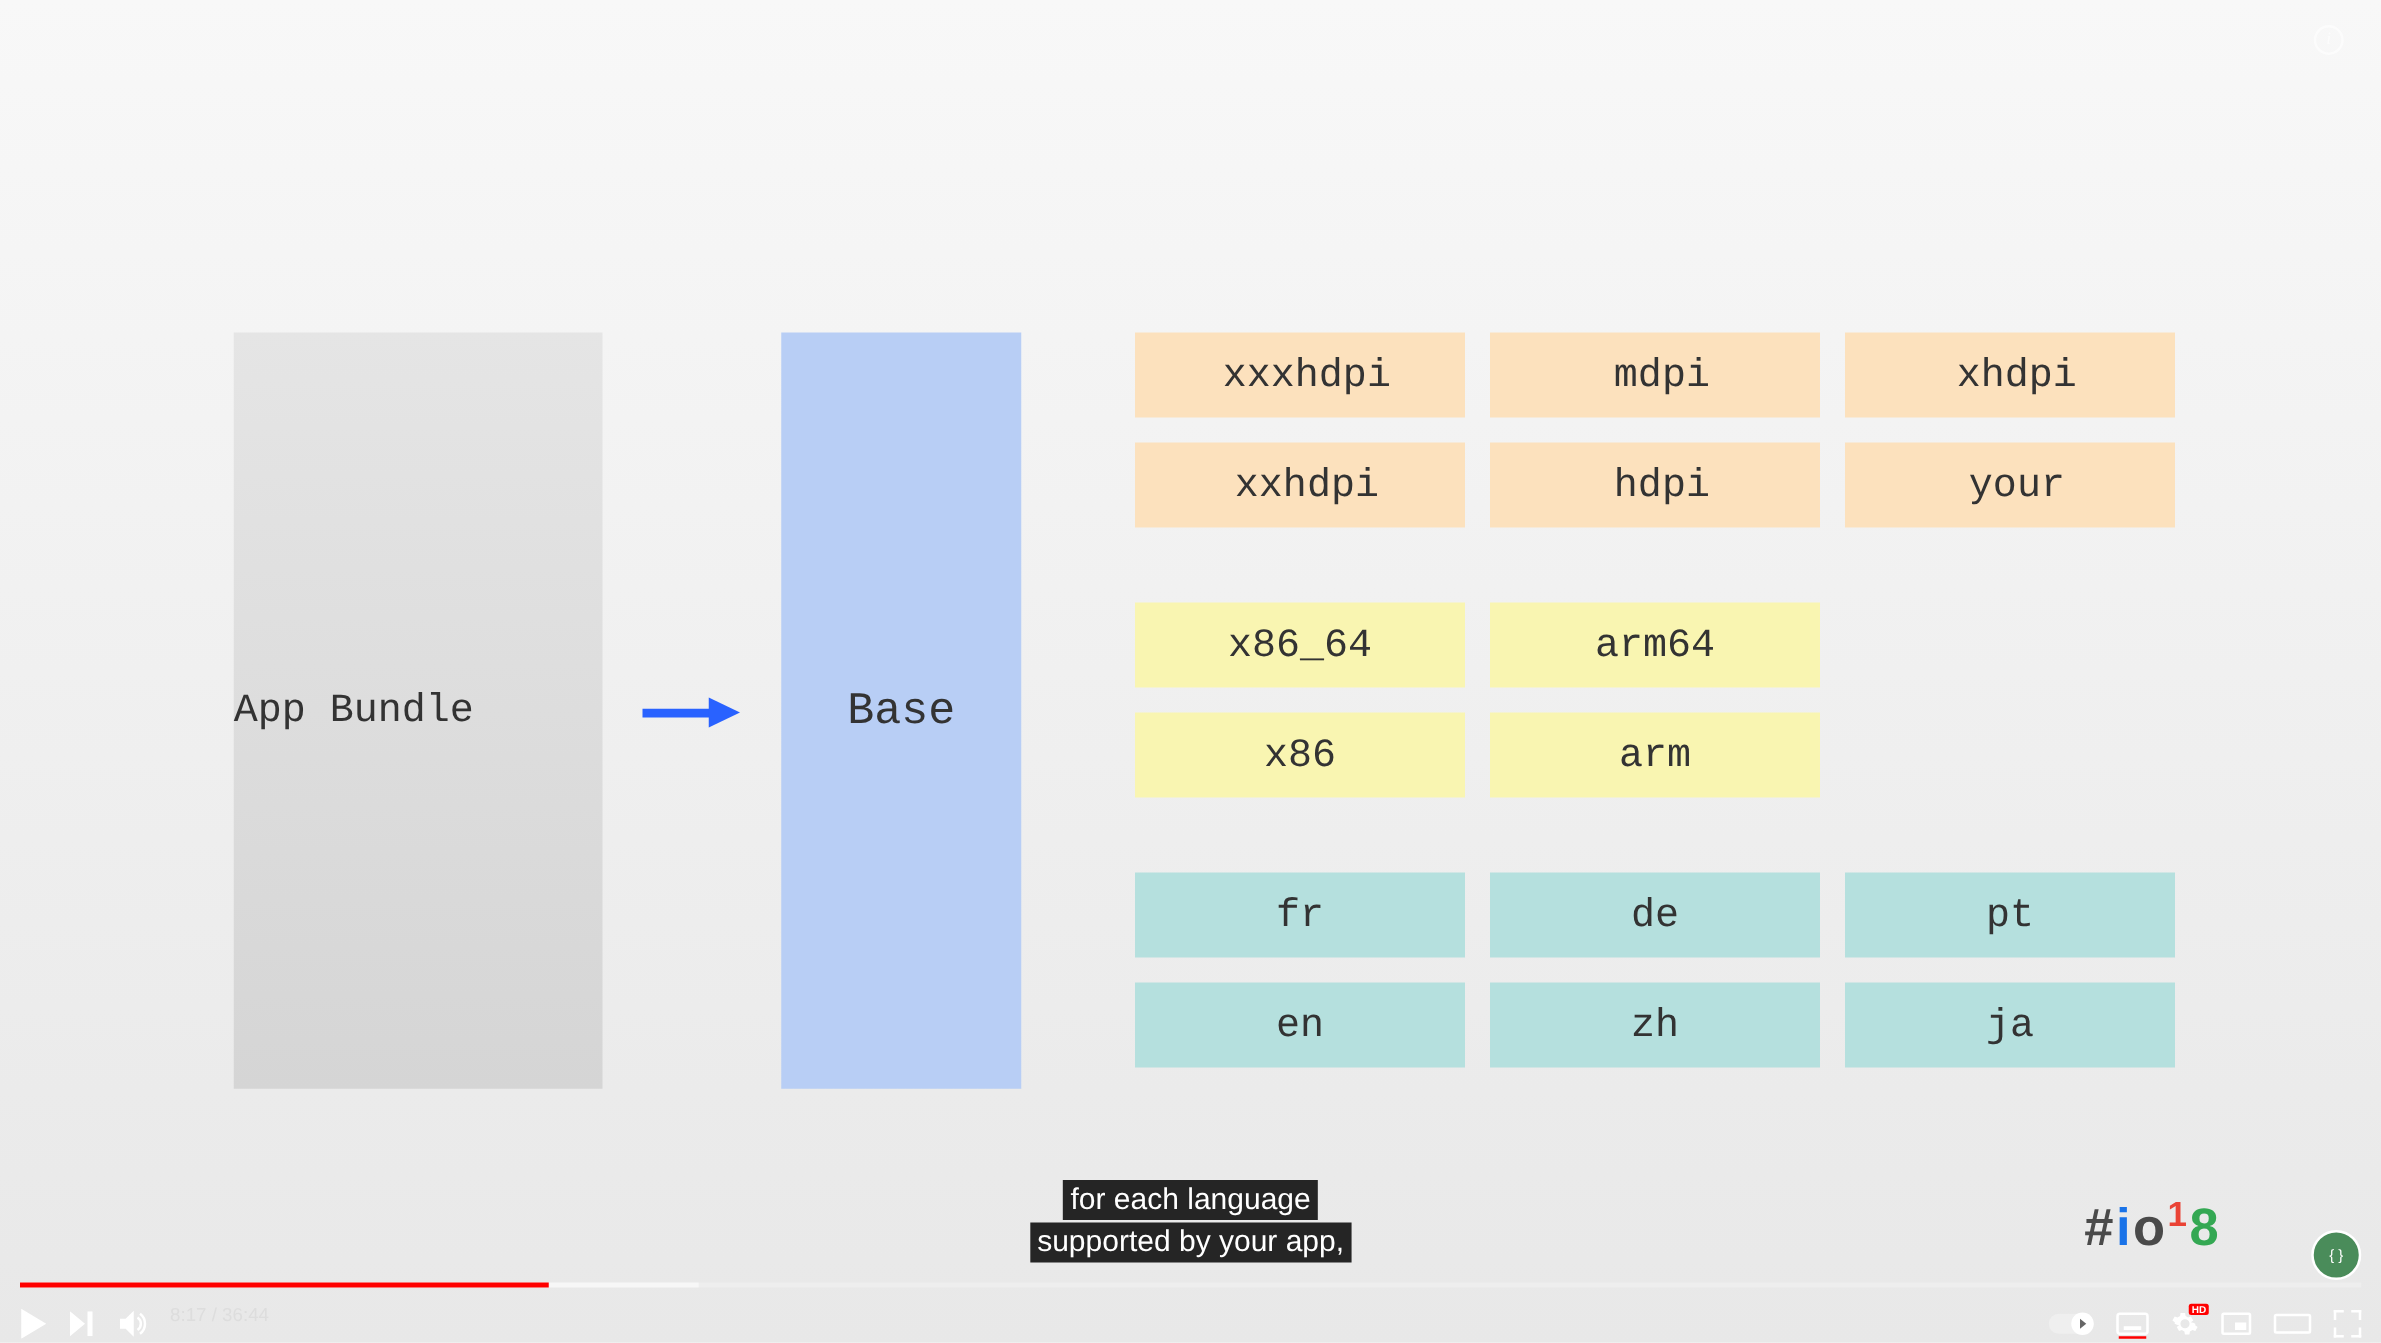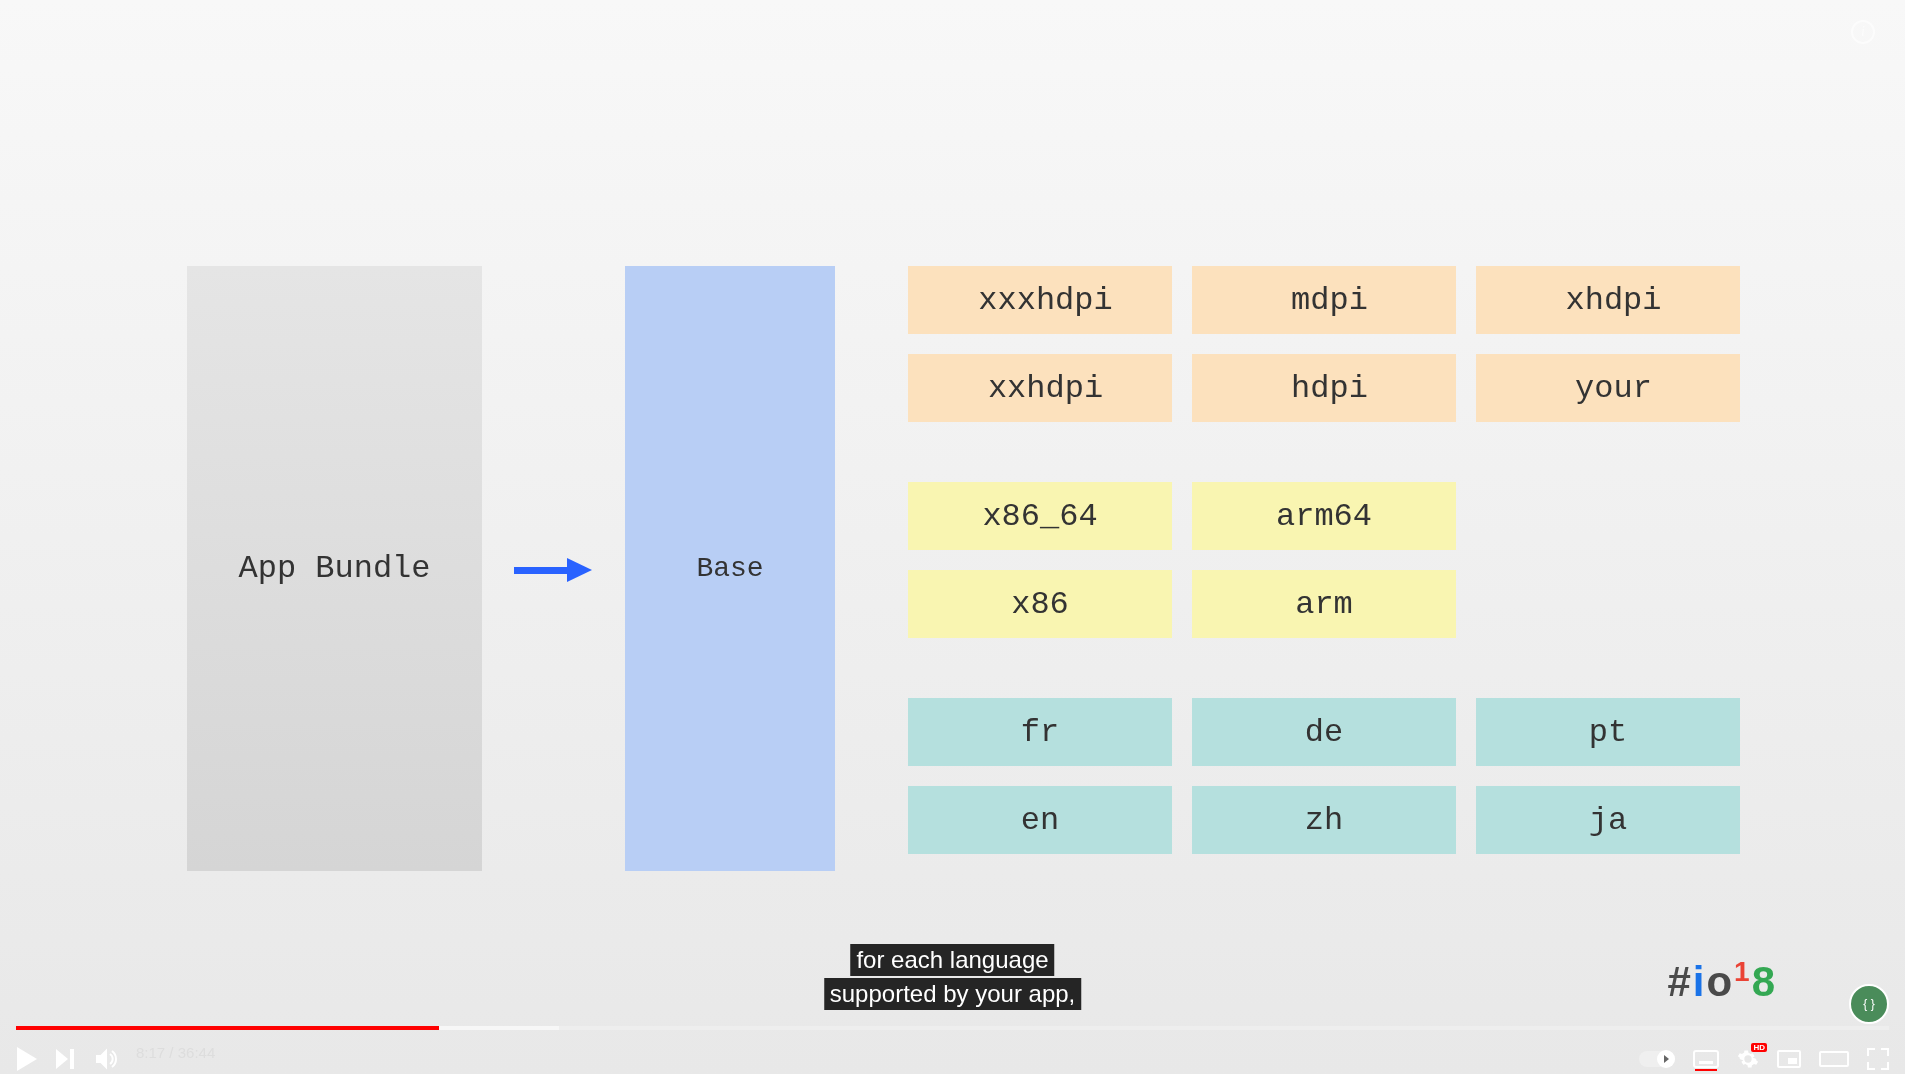--- a/index.html
+++ b/index.html
@@ -28,21 +28,20 @@
     }
     .app-bundle-box {
       position: absolute;
       left: 187px;
       top: 266px;
       width: 295px;
       height: 605px;
       background: linear-gradient(to bottom, #e5e5e5, #d5d5d5);
       display: flex;
       align-items: center;
-      justify-content: center;
       font-family: 'Courier New', monospace;
       font-size: 32px;
       color: #333;
     }
     .arrow {
       position: absolute;
       left: 514px;
       top: 558px;
       width: 78px;
       height: 24px;
@@ -62,28 +61,28 @@
       width: 0;
       height: 0;
       border-top: 12px solid transparent;
       border-bottom: 12px solid transparent;
       border-left: 25px solid #2962ff;
     }
     .base-box {
       position: absolute;
       left: 625px;
       top: 266px;
-      width: 210px;
+      width: 192px;
       height: 605px;
       background: #b8cef5;
       display: flex;
       align-items: center;
       justify-content: center;
       font-family: 'Courier New', monospace;
-      font-size: 28px;
+      font-size: 36px;
       color: #333;
     }
     .config-grid {
       position: absolute;
       left: 908px;
       top: 266px;
       display: flex;
       flex-direction: column;
       gap: 60px;
     }

